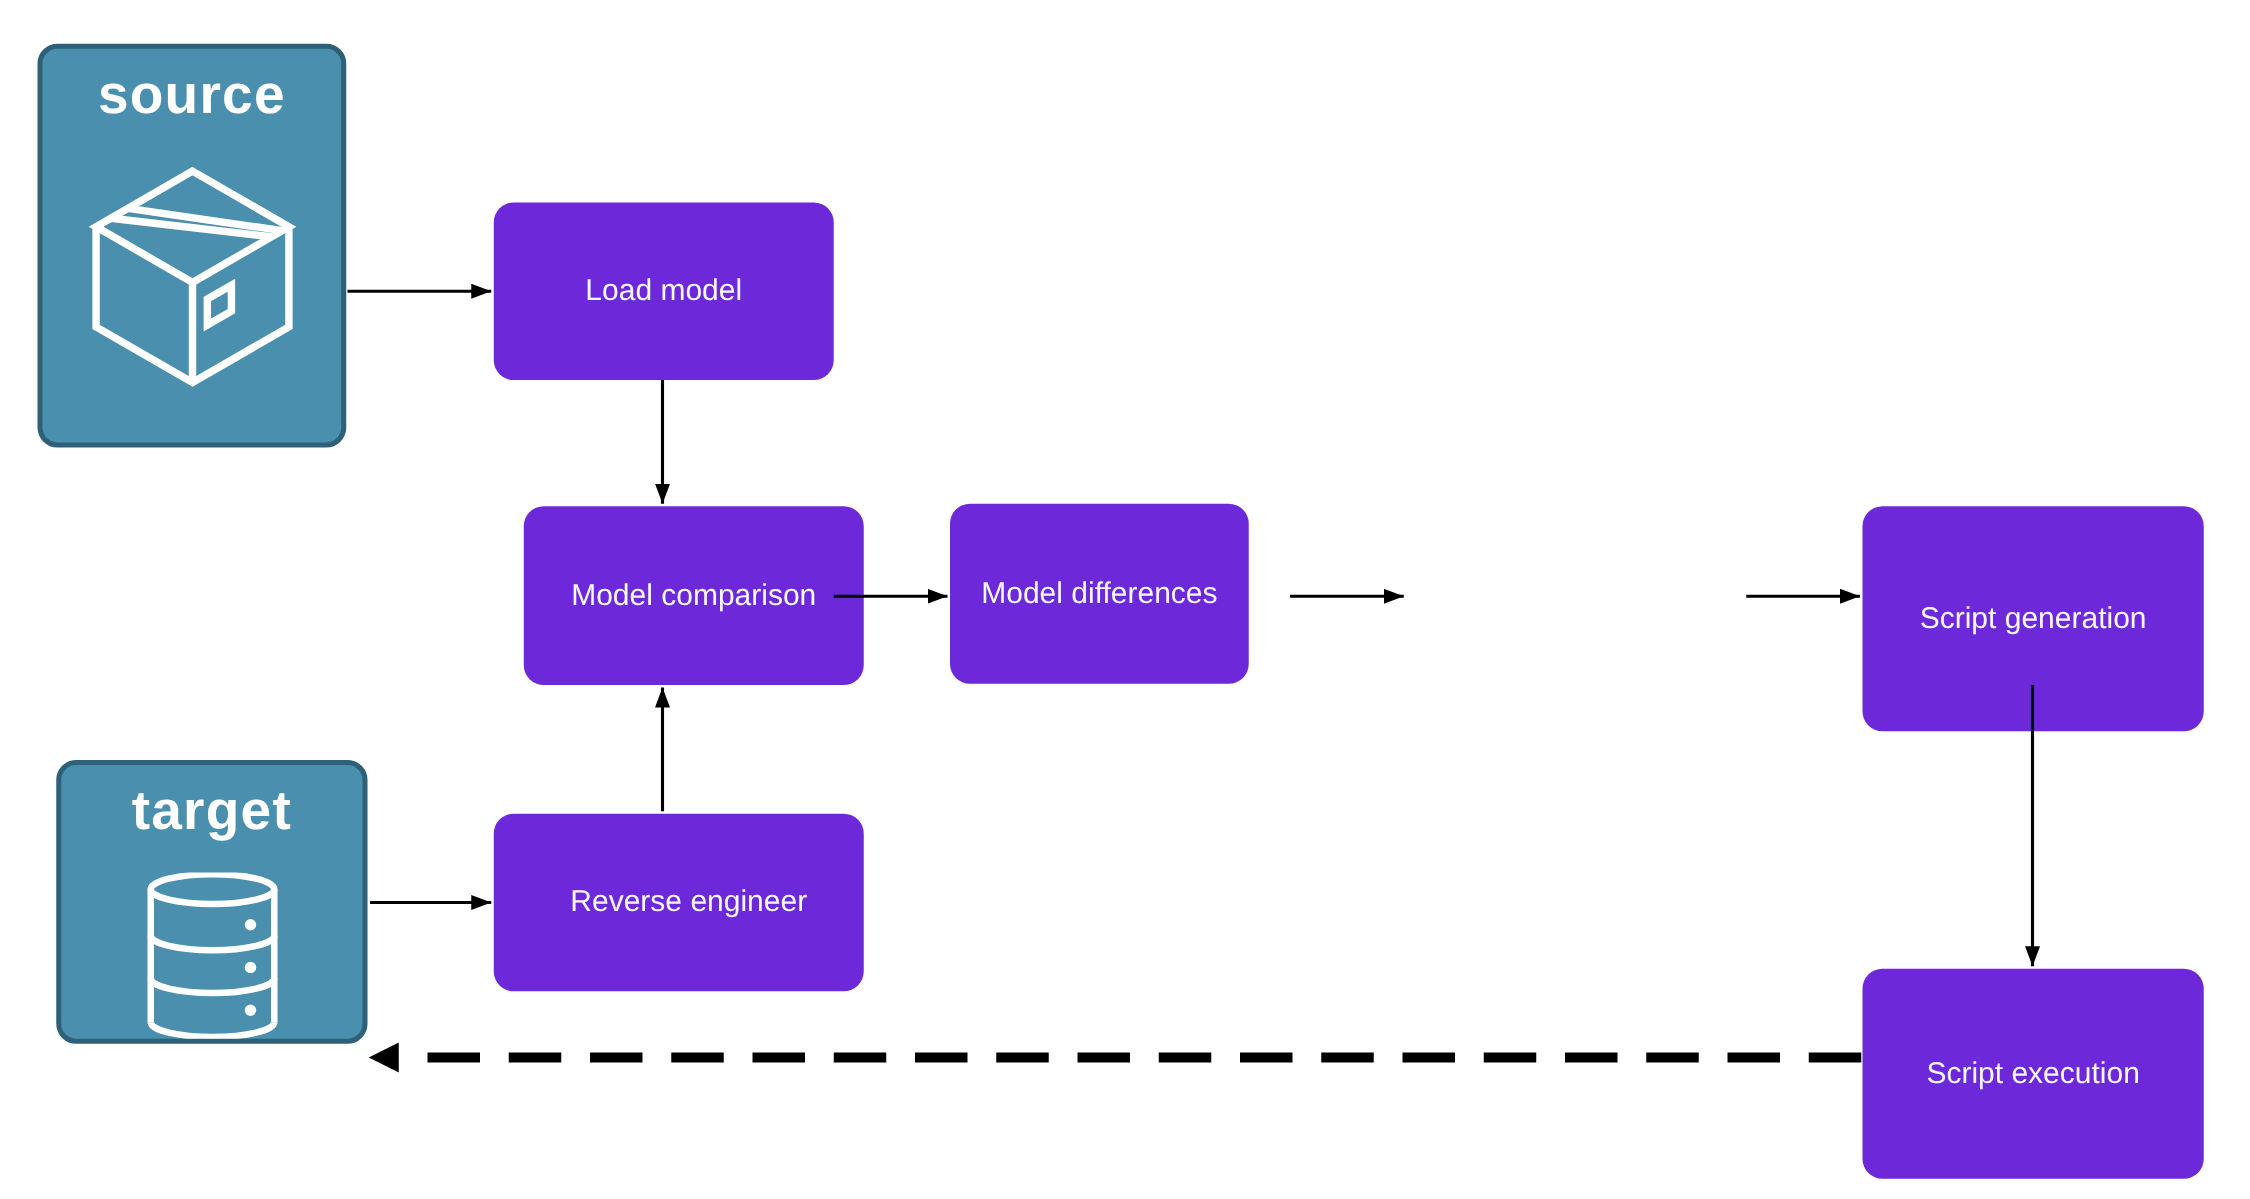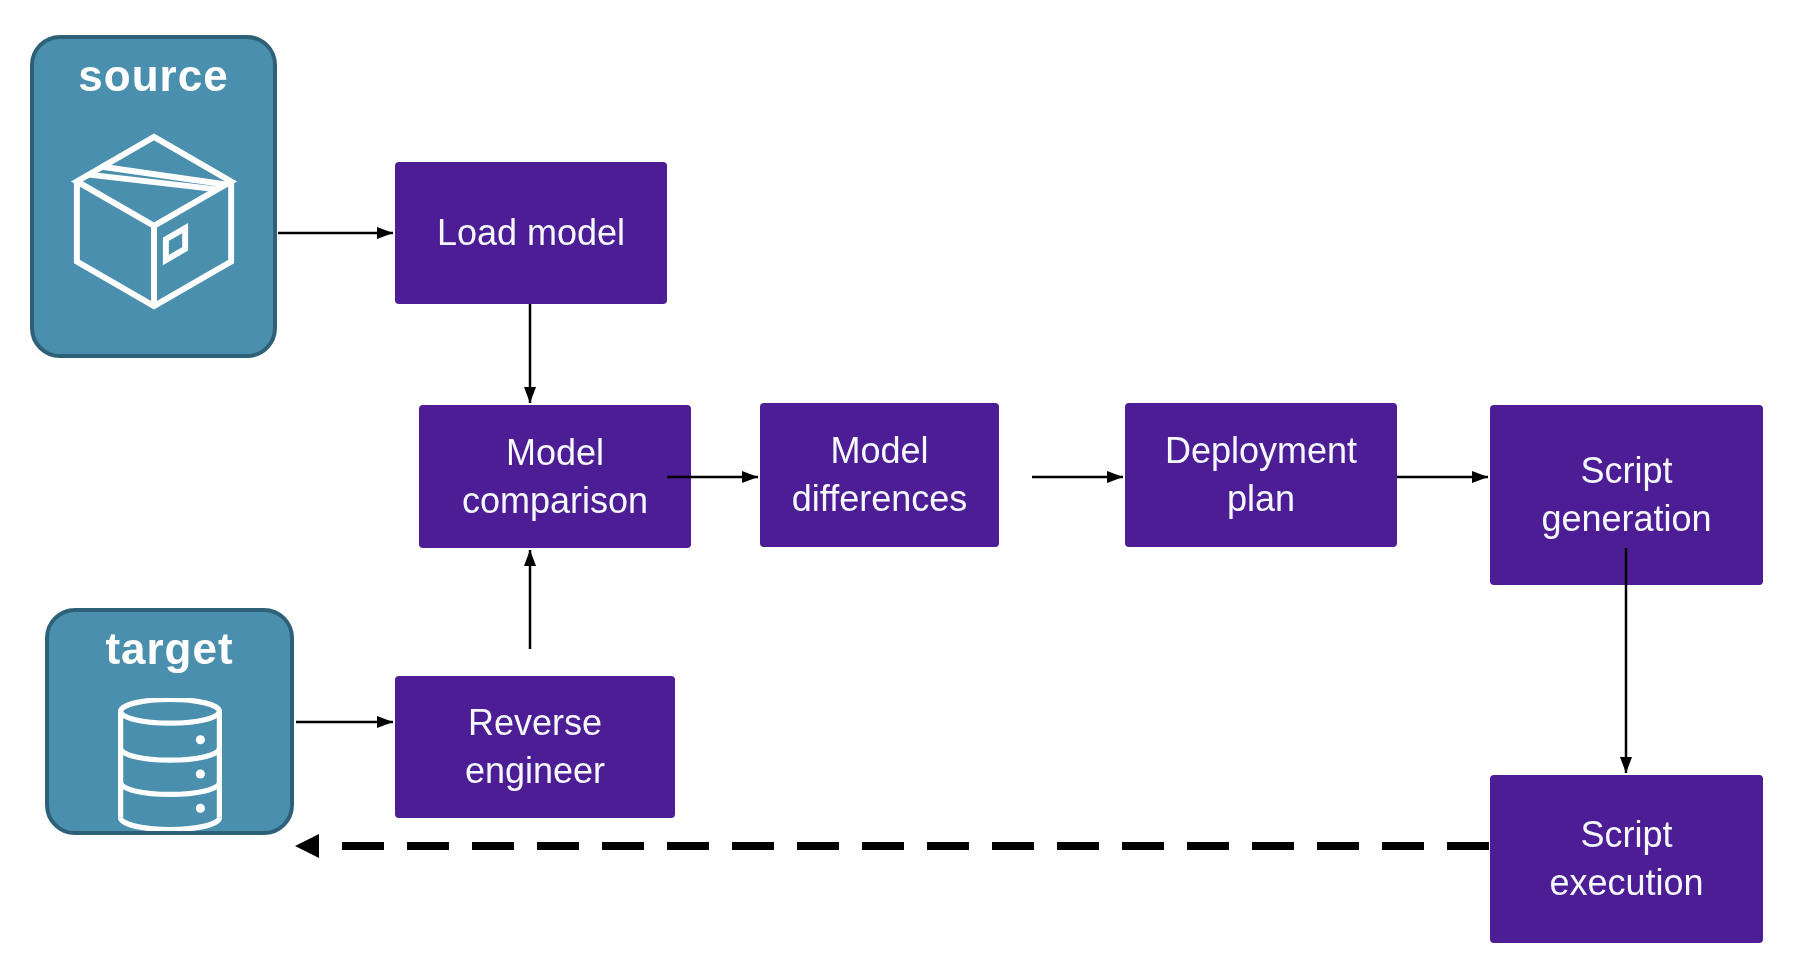--- a/index.html
+++ b/index.html
@@ -9,46 +9,46 @@
     position: relative;
     width: 1800px;
     height: 959px;
     background: #ffffff;
     overflow: hidden;
   }
 
   
   .node {
     position: absolute;
-    background: #4c1d95;
-    border-radius: 4px;
+    background: #6d28d9;
+    border-radius: 16px;
     display: flex;
     align-items: center;
     justify-content: center;
     color: #f4f8fb;
-    font-size: 36px;
+    font-size: 24px;
     line-height: 1.32;
     text-align: center;
   }
   .node .label { width: 210px; }
 
   #load-model        { left: 395px;  top: 162px; width: 272px; height: 142px; }
   #model-comparison  { left: 395px;  top: 405px; width: 272px; height: 143px; margin-left: 24px; }
   #model-differences { left: 760px;  top: 403px; width: 239px; height: 144px; }
   #deployment-plan   { left: 1125px; top: 403px; width: 272px; height: 144px; }
   #script-generation { left: 1490px; top: 405px; width: 273px; height: 180px; }
-  #reverse-engineer  { left: 395px;  top: 676px; width: 280px; height: 142px; }
+  #reverse-engineer  { left: 395px;  top: 651px; width: 280px; height: 142px; padding-left: 16px; }
   #script-execution  { left: 1490px; top: 775px; width: 273px; height: 168px; }
 
   
   .endpoint {
     position: absolute;
     background: #4a90ae;
     border: 4px solid #2e6078;
-    border-radius: 30px;
+    border-radius: 16px;
     box-sizing: border-box;
     display: flex;
     flex-direction: column;
     align-items: center;
     color: #ffffff;
   }
   .endpoint .ep-label {
     font-size: 44px;
     font-weight: bold;
     letter-spacing: 1px;
@@ -105,23 +105,20 @@
   </div>
 
   <div class="node" id="model-comparison">
     <div class="label">Model comparison</div>
   </div>
 
   <div class="node" id="model-differences">
     <div class="label">Model differences</div>
   </div>
 
-  <div class="node" id="deployment-plan">
-    <div class="label">Deployment plan</div>
-  </div>
 
   <div class="node" id="script-generation">
     <div class="label">Script generation</div>
   </div>
 
   <div class="node" id="reverse-engineer">
     <div class="label">Reverse engineer</div>
   </div>
 
   <div class="node" id="script-execution">

